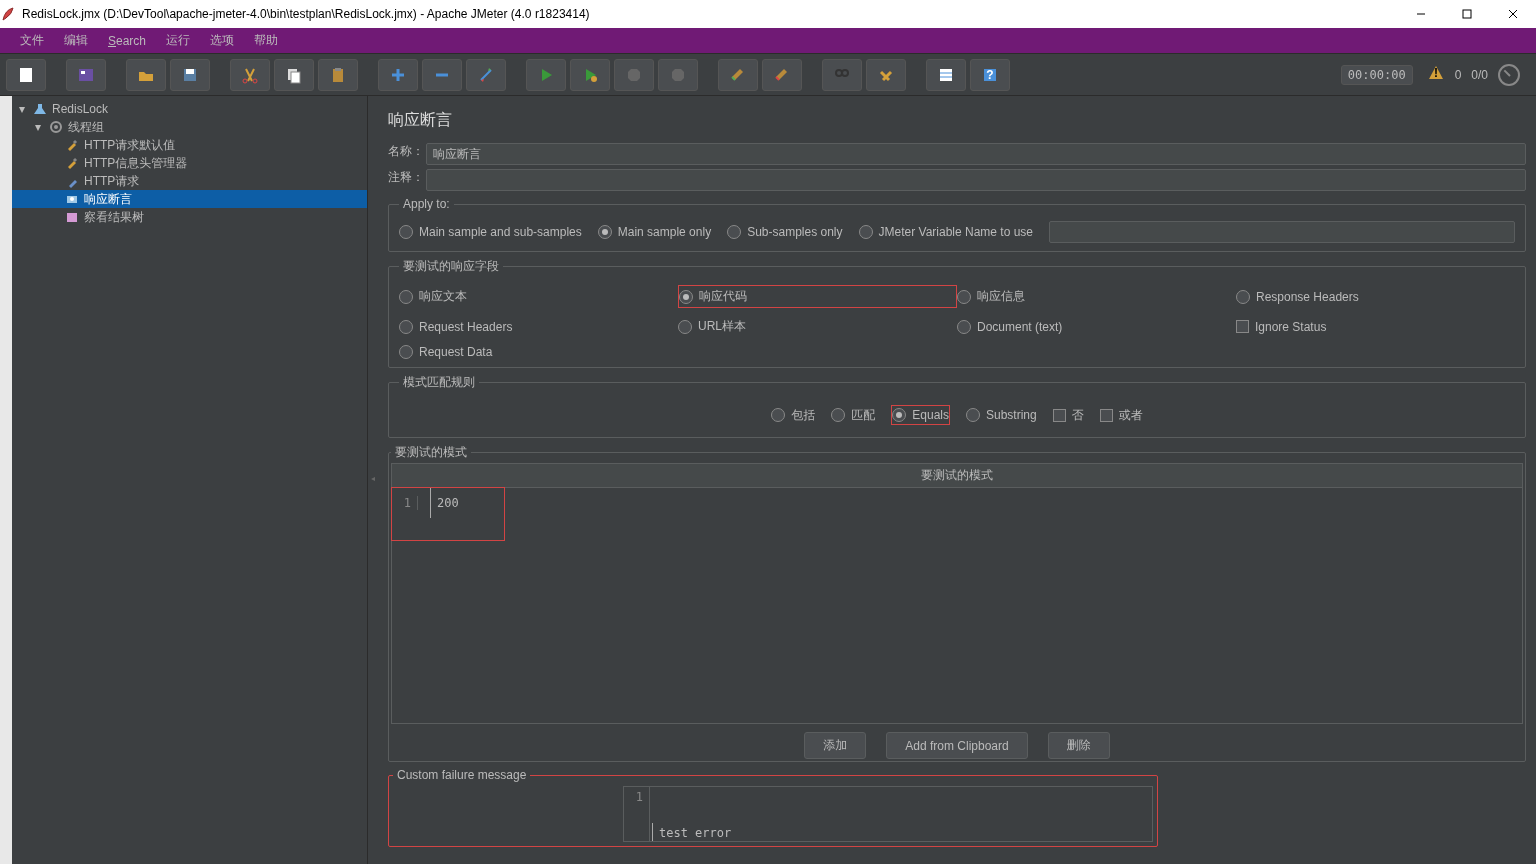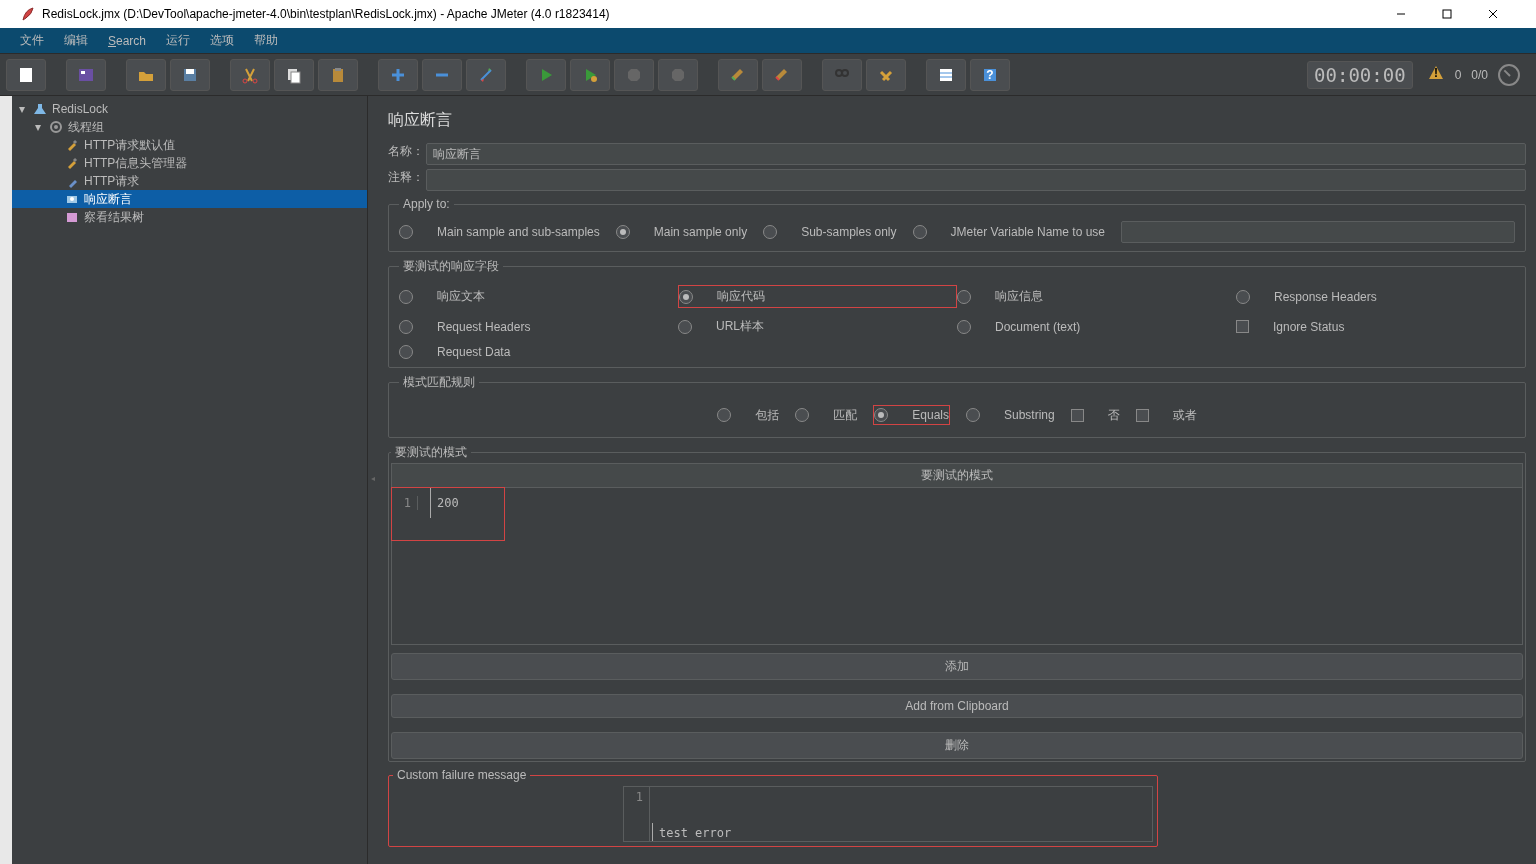--- a/index.html
+++ b/index.html
@@ -1,33 +1,33 @@
 <!DOCTYPE html>
 <html><head>
 <meta charset="utf-8">
 <style>
   * { box-sizing: border-box; margin: 0; padding: 0; font-family: "Microsoft YaHei", Arial, sans-serif; font-size: 12px; }
   body { background: #3c3f41; color: #bbbbbb; width: 1536px; height: 864px; overflow: hidden; }
   
-  .titlebar { height: 28px; background: #ffffff; display: flex; align-items: center; padding: 0 20px; color: #000; }
+  .titlebar { height: 28px; background: #ffffff; display: flex; align-items: center; padding: 0 0; color: #000; }
   .titlebar .feather { width: 16px; height: 16px; margin-right: 6px; }
   .titlebar .title-text { flex: 1; }
   .titlebar .win-controls { display: flex; gap: 0; }
   .titlebar .win-btn { width: 46px; height: 28px; display: flex; align-items: center; justify-content: center; color: #000; }
   .titlebar .win-btn svg { width: 10px; height: 10px; }
   
-  .menubar { height: 26px; background: #0c4a6e; display: flex; align-items: center; padding: 0 10px; border-bottom: 1px solid #2b2b2b; }
+  .menubar { height: 26px; background: #701a75; display: flex; align-items: center; padding: 0 10px; border-bottom: 1px solid #2b2b2b; }
   .menubar .menu-item { padding: 3px 10px; color: #bbbbbb; }
   .menubar .menu-item u { text-decoration: underline; }
   
   .toolbar { height: 42px; background: #3c3f41; display: flex; align-items: center; padding: 0 6px; border-bottom: 1px solid #2b2b2b; gap: 4px; }
   .toolbar .tb-btn { width: 40px; height: 32px; border: 1px solid #555; border-radius: 3px; background: #4a4d50; display: flex; align-items: center; justify-content: center; }
   .toolbar .sep { width: 12px; }
   .toolbar .spacer { flex: 1; }
-  .toolbar .timer { border: 1px solid #555; border-radius: 3px; padding: 2px 6px; background: #4a4d50; color: #bbb; font-family: monospace; font-size: 19px; }
+  .toolbar .timer { border: 1px solid #555; border-radius: 3px; padding: 2px 6px; background: #4a4d50; color: #bbb; font-family: monospace; font-size: 12px; }
   .toolbar .status-group { display: flex; align-items: center; gap: 10px; margin: 0 10px; color: #bbb; }
   .toolbar .gauge { width: 22px; height: 22px; border: 2px solid #888; border-radius: 50%; position: relative; }
   .toolbar .gauge::after { content: ''; position: absolute; width: 2px; height: 8px; background: #888; top: 2px; left: 9px; transform-origin: bottom; transform: rotate(-45deg); }
   
   .main-area { display: flex; height: calc(864px - 28px - 26px - 42px); }
   .left-strip { width: 12px; background: #e8e8e8; }
   
   .tree-panel { width: 356px; background: #3c3f41; border-right: 1px solid #2b2b2b; padding: 4px 0; }
   .tree-row { display: flex; align-items: center; height: 18px; padding: 0 4px; color: #bbbbbb; }
   .tree-row.selected { background: #0d5ea6; color: #fff; }
@@ -45,40 +45,40 @@
   .panel-title { font-size: 16px; color: #ddd; margin: 6px 0 12px 0; font-weight: normal; }
   
   .form-row { display: flex; align-items: flex-start; margin-bottom: 4px; }
   .form-label { width: 38px; color: #bbb; }
   .form-input { flex: 1; background: #45494a; border: 1px solid #5a5d5e; border-radius: 2px; height: 22px; color: #bbb; padding: 0 6px; }
   
   fieldset { border: 1px solid #5a5d5e; border-radius: 2px; margin-top: 6px; padding: 10px 10px 8px 10px; position: relative; }
   fieldset legend { color: #bbb; padding: 0 4px; font-size: 12px; }
   
   .radio-row { display: flex; align-items: center; gap: 16px; flex-wrap: wrap; }
-  .radio-opt, .check-opt { display: flex; align-items: center; gap: 24px; color: #bbb; }
+  .radio-opt, .check-opt { display: flex; align-items: center; gap: 6px; color: #bbb; }
   .radio-dot { width: 14px; height: 14px; border-radius: 50%; border: 1px solid #888; background: #4a4d50; display: flex; align-items: center; justify-content: center; }
   .radio-dot.checked::after { content: ''; width: 6px; height: 6px; border-radius: 50%; background: #bbb; }
   .check-box { width: 13px; height: 13px; border: 1px solid #888; background: #4a4d50; }
   
   .field-grid { display: grid; grid-template-columns: repeat(4, 1fr); row-gap: 10px; }
   .redbox { border: 1px solid #d24444; padding: 2px 0; display: inline-flex; align-items: center; }
   .redbox-block { border: 1px solid #d24444; }
   
   .match-rules { display: flex; align-items: center; justify-content: center; gap: 16px; padding: 4px 0; }
   
   .patterns-wrap { height: 296px; display: flex; flex-direction: column; }
   .table-header { background: #45494a; border: 1px solid #5a5d5e; color: #bbb; text-align: center; padding: 3px 0; }
   .table-body { flex: 1; background: #3c3f41; border-left: 1px solid #5a5d5e; border-right: 1px solid #5a5d5e; border-bottom: 1px solid #5a5d5e; padding: 0; }
   .pattern-row { display: flex; align-items: center; height: 30px; }
   .row-num { width: 26px; text-align: right; padding-right: 6px; color: #888; border-right: 1px solid #5a5d5e; font-family: monospace; }
   .row-val { padding-left: 6px; color: #bbb; font-family: monospace; border-left: 1px solid #aaa; margin-left: 12px; height: 100%; display: flex; align-items: center; }
   .redbox-cell { border: 1px solid #d24444; width: 114px; height: 54px; }
   
-  .btn-row { display: flex; justify-content: center; gap: 14px; margin-top: 8px; flex-direction: column; }
+  .btn-row { display: flex; justify-content: center; gap: 20px; margin-top: 8px; }
   .btn { background: #4a4d50; border: 1px solid #5a5d5e; border-radius: 3px; color: #bbb; padding: 4px 18px; }
   
   .custom-msg-wrap { margin-top: 6px; }
   .custom-msg-inner { display: flex; height: 56px; }
   .custom-msg-left { flex: 0 0 230px; }
   .custom-msg-table { flex: 1; background: #3c3f41; display: flex; }
   .custom-msg-num { width: 26px; text-align: right; padding: 3px 6px 0 0; color: #888; border-right: 1px solid #5a5d5e; font-family: monospace; }
   .custom-msg-val { padding: 3px 0 0 6px; color: #bbb; font-family: monospace; border-left: 1px solid #aaa; margin-left: 2px; flex:1;margin-top:36px; }
   
   .feather svg { width: 16px; height: 16px; }

